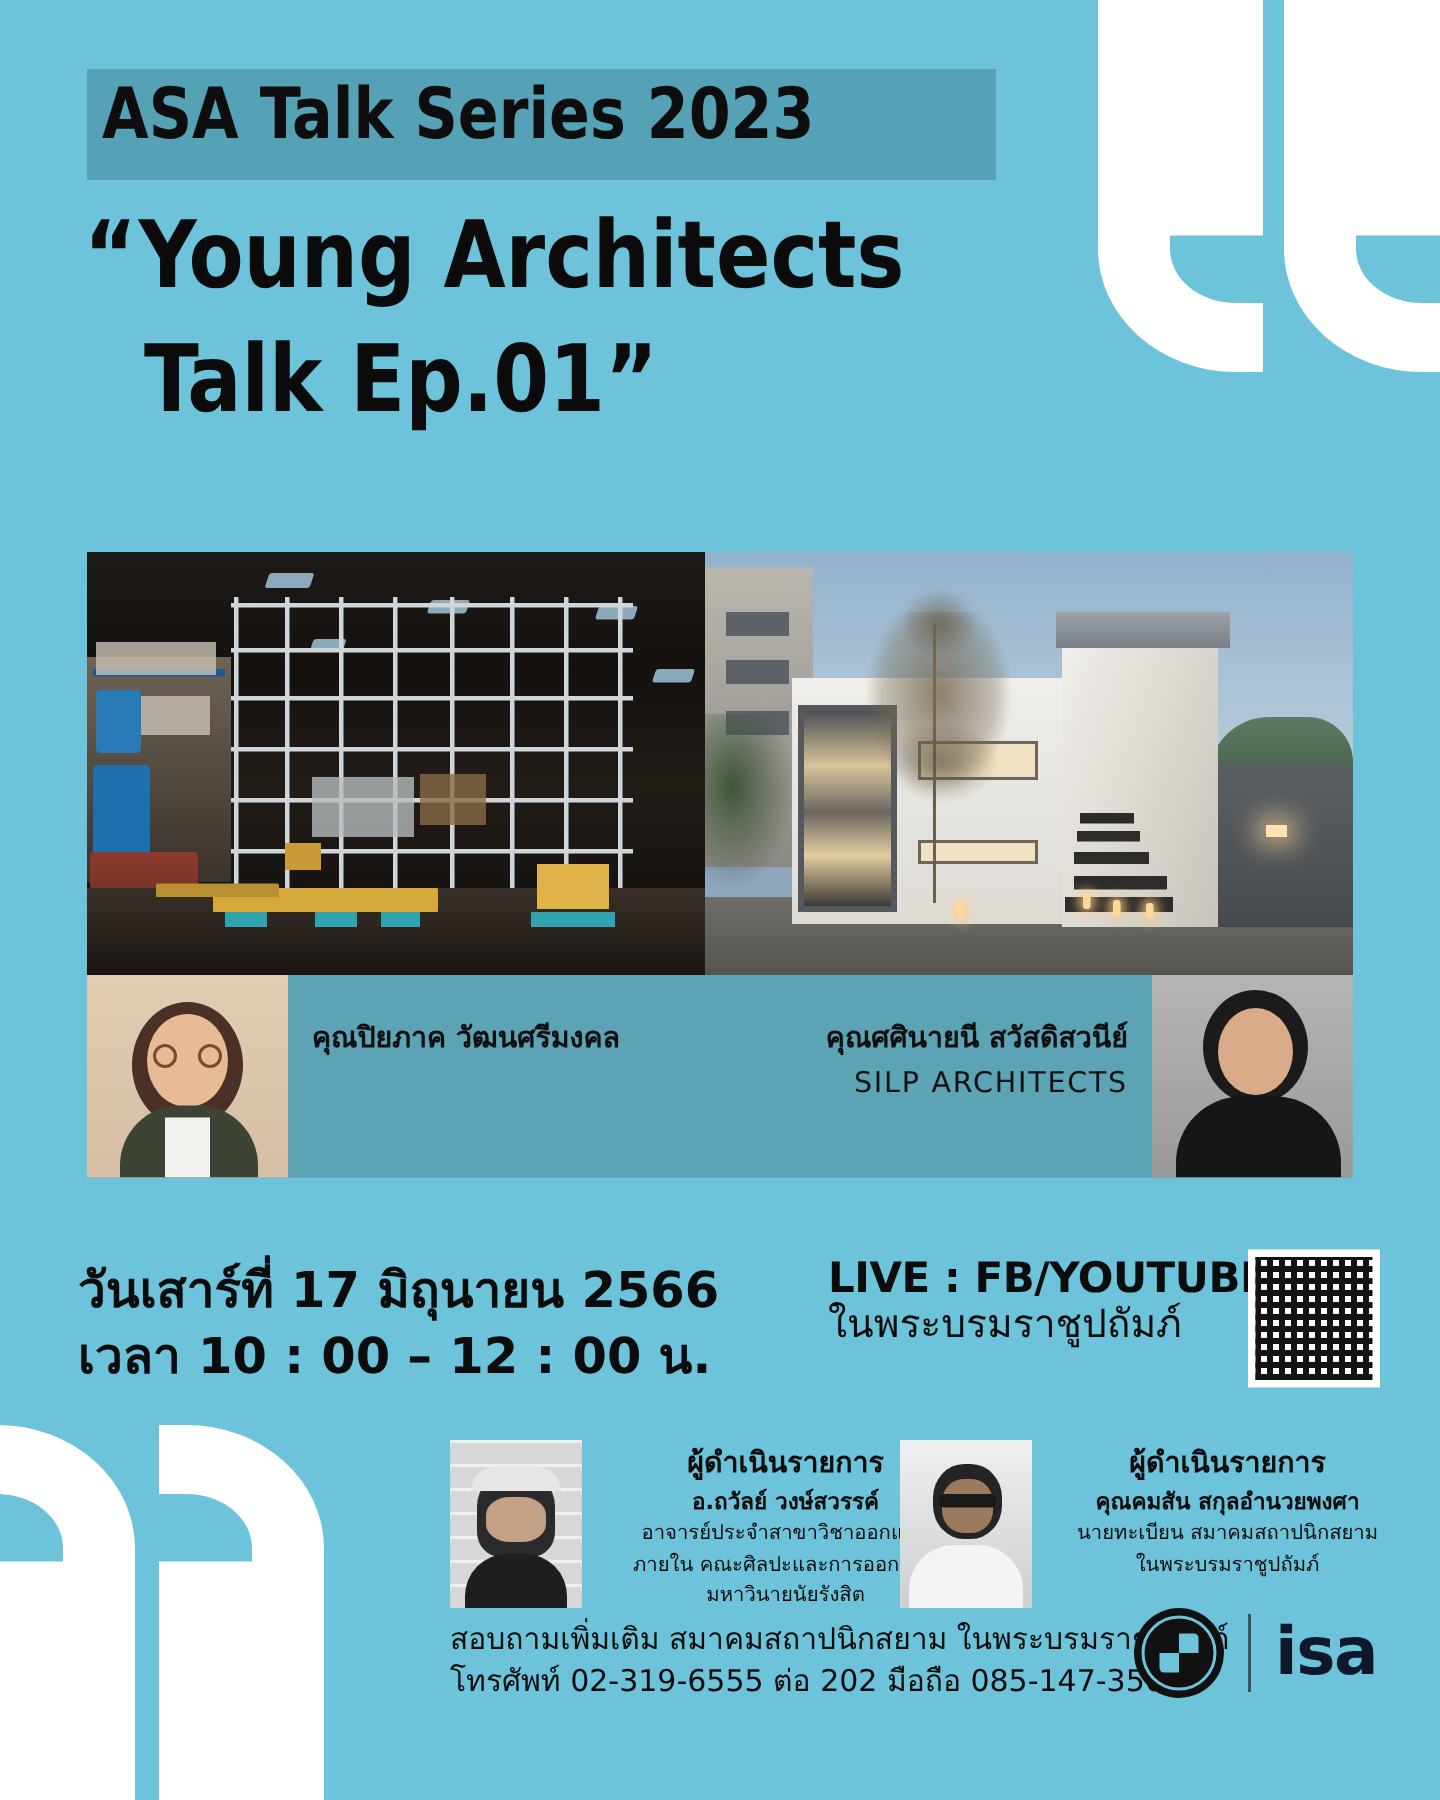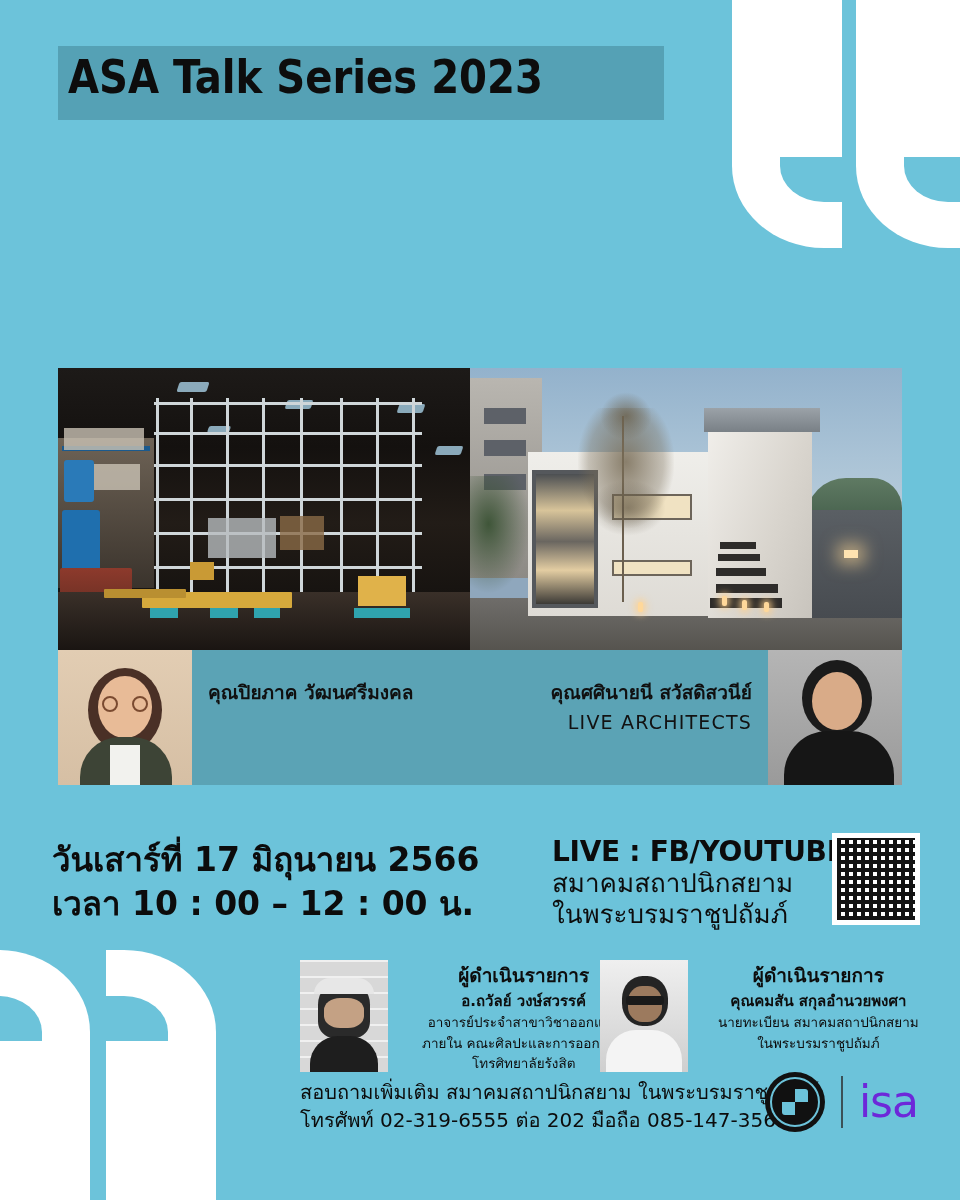--- a/index.html
+++ b/index.html
@@ -156,21 +156,21 @@
   
   .footer { position:absolute; left:300px; top:1078px; color:#0c0c0c;
             font-size:20px; line-height:1.42; white-space:nowrap; }
   .logos { position:absolute; right:42px; top:1072px; display:flex; align-items:center; gap:16px; }
   .seal { width:60px; height:60px; border-radius:50%; background:#111; position:relative; }
   .seal:before { content:""; position:absolute; inset:5px; border-radius:50%; border:2px solid #6cc3da; }
   .seal-mark { position:absolute; left:50%; top:50%; transform:translate(-50%,-50%);
       width:26px; height:26px; background:
       conic-gradient(from 180deg,#6cc3da 0 25%,#111 0 50%,#6cc3da 0 75%,#111 0); border-radius:3px; }
   .divider { width:2px; height:52px; background:#2b2b2b; opacity:.75; }
-  .isa { font-size:44px; font-weight:normal; color:#6d28d9; letter-spacing:-1px; line-height:1; }
+  .isa { font-size:44px; font-weight:bold; color:#0f172a; letter-spacing:-1px; line-height:1; }
 </style>
 </head>
 <body>
 
 <div class="poster">
 
   <div class="quotes top-right">
     <div class="qmark">
         <div class="stem"></div>
         <div class="hook"></div>
@@ -186,20 +186,24 @@
         <div class="hook"></div>
       </div>
     <div class="qmark">
         <div class="stem"></div>
         <div class="hook"></div>
       </div>
   </div>
 
   <div class="title-band">
     <div class="t">ASA Talk Series 2023</div>
+  </div>
+  <div class="headline">
+    <span class="l1">“Young Architects</span>
+    <span class="l2">Talk Ep.01”</span>
   </div>
 
   <div class="photos">
     <div class="photo photo-left">
       <div class="wh-ceiling"></div>
       <div class="wh-light" style="left:120px;top:14px;width:30px;height:10px;"></div>
       <div class="wh-light" style="left:228px;top:32px;width:26px;height:9px;"></div>
       <div class="wh-light" style="left:340px;top:36px;width:26px;height:9px;"></div>
       <div class="wh-light" style="left:378px;top:78px;width:26px;height:9px;"></div>
       <div class="wh-light" style="left:150px;top:58px;width:22px;height:7px;"></div>
@@ -279,59 +283,58 @@
       <div class="sp-head" style="left:44px;top:46px;width:16px;height:16px;border:2px solid #7a4a30;background:transparent;"></div>
       <div class="sp-head" style="left:74px;top:46px;width:16px;height:16px;border:2px solid #7a4a30;background:transparent;"></div>
       <div style="position:absolute;left:22px;bottom:0;width:92px;height:48px;background:#3d4436;border-radius:40px 40px 0 0;"></div>
       <div style="position:absolute;left:52px;bottom:0;width:30px;height:40px;background:#f2f2ee;"></div>
     </div>
     <div class="sp-text one">
       <div class="sp-name">คุณปิยภาค วัฒนศรีมงคล</div>
     </div>
     <div class="sp-text two">
       <div class="sp-name">คุณศศินายนี สวัสดิสวนีย์</div>
-      <div class="sp-studio">LIVE ARCHITECTS</div>
+      <div class="sp-studio">SILP ARCHITECTS</div>
     </div>
     <div class="sp-photo right">
       <div style="position:absolute;left:0;top:0;right:0;bottom:0;background:linear-gradient(180deg,#b5b5b5,#9a9a9a);"></div>
       <div class="sp-head" style="left:34px;top:10px;width:70px;height:76px;background:#1b1b1b;"></div>
       <div class="sp-head" style="left:44px;top:22px;width:50px;height:58px;background:#d9ab88;"></div>
       <div style="position:absolute;left:16px;bottom:0;width:110px;height:54px;background:#161616;border-radius:44px 44px 0 0;"></div>
     </div>
   </div>
 
   <div class="datetime">
     <div>วันเสาร์ที่ 17 มิถุนายน 2566</div>
     <div>เวลา 10 : 00 – 12 : 00 น.</div>
   </div>
 
   <div class="live">
     <div class="l1">LIVE : FB/YOUTUBE</div>
-    <div class="l2">สมาคมสถาปนิกสยาม</div>
     <div class="l3">ในพระบรมราชูปถัมภ์</div>
   </div>
   <div class="qr">
       <div class="qr-inner"></div>
     </div>
 
   <div class="mods">
     <div class="mod-photo m1">
       <div style="position:absolute;inset:0;background:
            repeating-linear-gradient(0deg,#d8d8d8 0 14px,#f0f0f0 14px 16px);"></div>
       <div style="position:absolute;left:18px;top:22px;width:52px;height:56px;background:#2a2a2a;border-radius:40% 40% 30% 30%;"></div>
       <div style="position:absolute;left:14px;top:18px;width:60px;height:16px;background:#e7e7e7;border-radius:30px 30px 0 0;"></div>
       <div style="position:absolute;left:24px;top:38px;width:40px;height:30px;background:#c4a184;border-radius:40%;"></div>
       <div style="position:absolute;left:10px;bottom:0;width:68px;height:36px;background:#1e1e1e;border-radius:28px 28px 0 0;"></div>
     </div>
     <div class="mod-txt t1">
       <div class="mod-role">ผู้ดำเนินรายการ</div>
       <div class="mod-name">อ.ถวัลย์ วงษ์สวรรค์</div>
       <div class="mod-aff">อาจารย์ประจำสาขาวิชาออกแบบ</div>
       <div class="mod-aff">ภายใน คณะศิลปะและการออกแบบ</div>
-      <div class="mod-aff">โทรศิทยาลัยรังสิต</div>
+      <div class="mod-aff">มหาวินายนัยรังสิต</div>
     </div>
     <div class="mod-photo m2">
       <div style="position:absolute;inset:0;background:linear-gradient(180deg,#efefef,#cfcfcf);"></div>
       <div style="position:absolute;left:22px;top:16px;width:46px;height:50px;background:#242424;border-radius:45%;"></div>
       <div style="position:absolute;left:28px;top:26px;width:34px;height:36px;background:#9c7a5e;border-radius:42%;"></div>
       <div style="position:absolute;left:26px;top:36px;width:38px;height:9px;background:#1a1a1a;border-radius:3px;"></div>
       <div style="position:absolute;left:6px;bottom:0;width:76px;height:42px;background:#f4f4f4;border-radius:30px 30px 0 0;"></div>
     </div>
     <div class="mod-txt t2">
       <div class="mod-role">ผู้ดำเนินรายการ</div>

